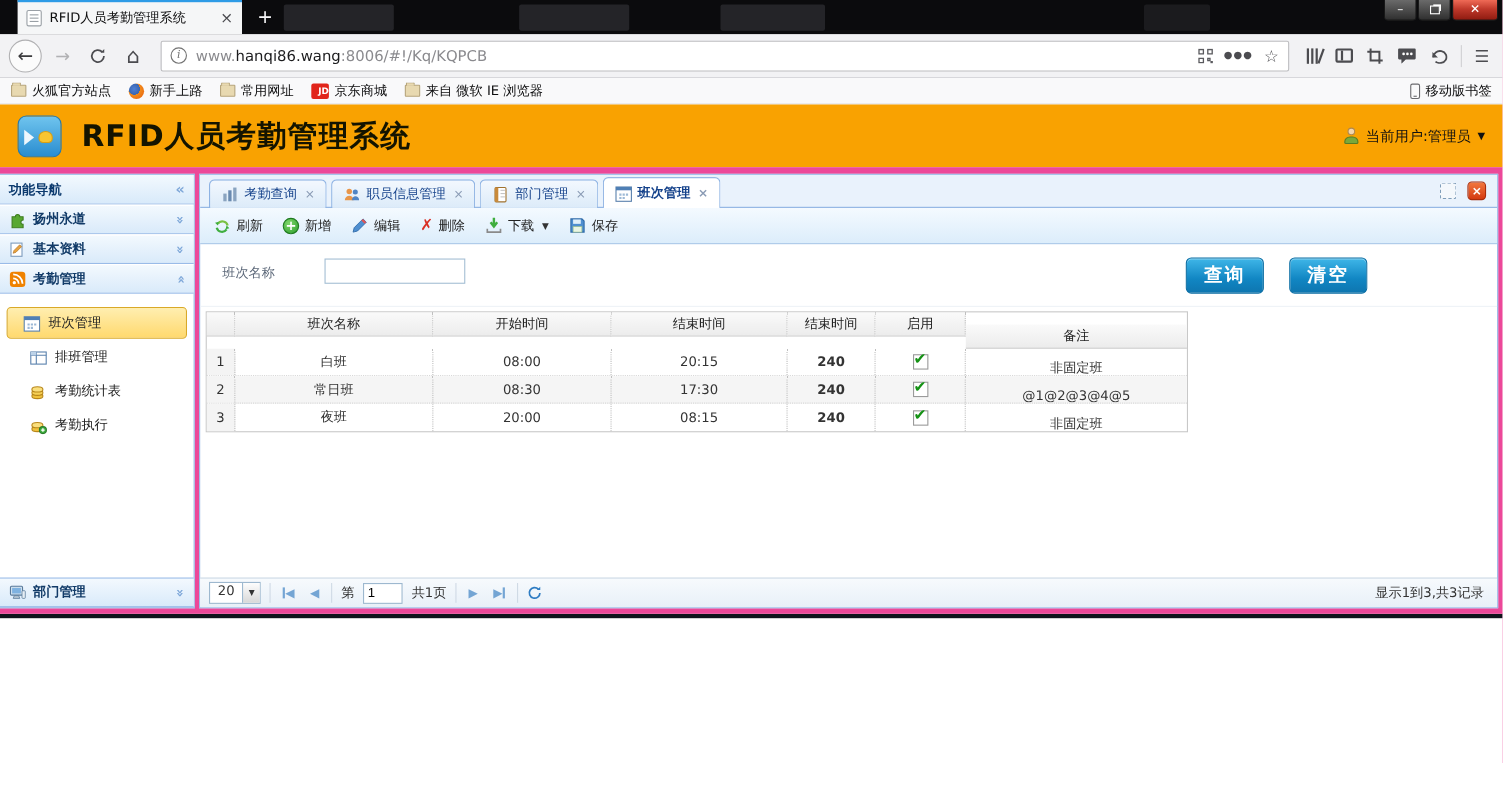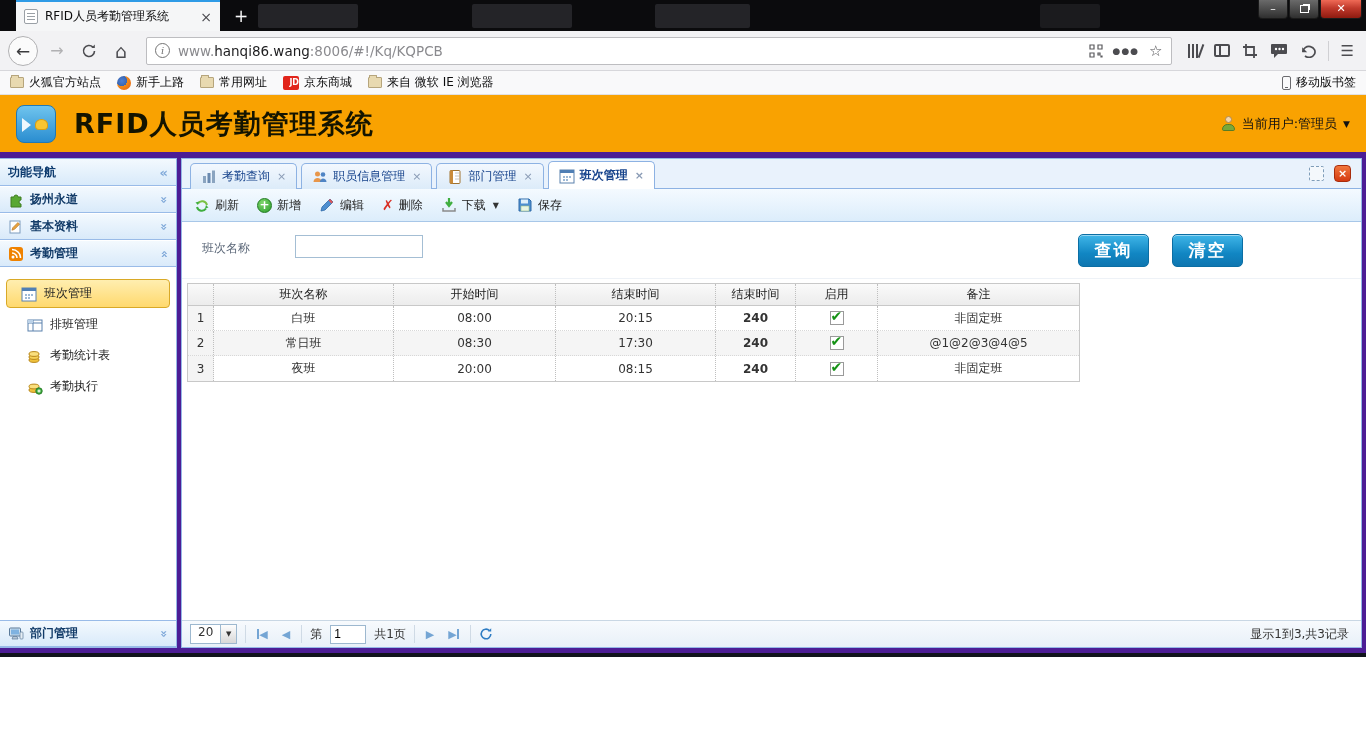--- a/index.html
+++ b/index.html
@@ -59,21 +59,21 @@
   .applogo .mountain { position:absolute; left:5px; top:12px; width:0; height:0; border-left:9px solid #eef7fd; border-top:7px solid transparent; border-bottom:7px solid transparent; }
   .applogo .sun { position:absolute; right:7px; top:13px; width:13px; height:11px; background:#f8c531; border-radius:50% 50% 4px 4px; border:1px solid #d89f14; }
   .apptitle { font-size:27px; font-weight:bold; color:#141400; letter-spacing:1px; }
   .header-user { margin-left:auto; display:flex; align-items:center; gap:6px; font-size:13px; color:#111; }
   .user-icon { width:15px; height:15px; position:relative; }
   .user-icon .head { position:absolute; top:0; left:4px; width:7px; height:7px; border-radius:50%; background:#f3d6ae; border:1px solid #b08950; }
   .user-icon .body { position:absolute; bottom:0; left:1px; width:13px; height:7px; border-radius:6px 6px 2px 2px; background:#7aa83a; border:1px solid #577c25; }
   .caret { font-size:9px; color:#111; }
 
   
-  .main { position:relative; height:501px; background:#4c1d95; display:flex; padding:6px 4px 5px 0; gap:4px; }
+  .main { position:relative; height:406px; background:#ec4899; display:flex; padding:6px 4px 5px 0; gap:4px; }
 
   
   .sidebar { width:177px; background:#fff; border:1px solid #95b8e7; border-left:none; display:flex; flex-direction:column; }
   .side-header { height:27px; background:linear-gradient(#f3f9fe,#d8eafa); border-bottom:1px solid #99bbe8; display:flex; align-items:center; padding:0 8px; font-size:12px; font-weight:bold; color:#0c3a6e; }
   .side-header .chev-left { margin-left:auto; color:#7fa8d9; font-size:13px; font-weight:bold; }
   .acc-header { height:27px; background:linear-gradient(#f3f9fe,#d9eafa); border-bottom:1px solid #99bbe8; border-top:1px solid #fff; display:flex; align-items:center; gap:6px; padding:0 8px; font-size:12px; font-weight:bold; color:#123b68; cursor:pointer; }
   .chev { margin-left:auto; color:#7fa8d9; font-size:12px; font-weight:bold; display:inline-block; transform:rotate(90deg); }
   .chev.up { transform:rotate(-90deg); }
   .submenu { padding:10px 0 8px 0; }
   .submenu-item { height:29px; display:flex; align-items:center; gap:7px; padding:0 10px 0 20px; font-size:12px; color:#222; margin:2px 6px; border:1px solid transparent; border-radius:4px; cursor:pointer; }
@@ -106,21 +106,21 @@
 
   .tablewrap { margin:4px 0 0 5px; width:893px; border:1px solid #c8c8c8; font-size:12px; color:#333; }
   .trow { display:flex; }
   .tcell { border-right:1px dotted #bfbfbf; display:flex; align-items:center; justify-content:center; overflow:hidden; }
   .tcell:last-child { border-right:none; }
   .thead .tcell { height:22px; background:linear-gradient(#fafafa,#ececec); border-bottom:1px solid #c8c8c8; font-weight:normal; color:#222; }
   .tbody .trow { height:25px; border-bottom:1px dotted #d8d8d8; }
   .tbody .trow:last-child { border-bottom:none; }
   .tbody .trow.alt { background:#f5f5f5; }
   .c0{width:26px; background:#f4f4f4;} .tbody .c0{background:#f4f4f4;}
-  .c1{width:180px;} .c2{width:162px;} .c3{width:160px;} .c4{width:80px;font-weight:bold;} .c5{width:82px;} .c6{flex:1;}
+  .c1{width:180px;} .c2{width:162px;} .c3{width:160px;} .c4{width:80px;font-weight:bold;} .c5{width:82px;} .c6{flex:1;margin-top:11px;}
   .checkbox { width:14px; height:14px; border:1px solid #9a9a9a; background:#fff; position:relative; }
   .checkbox .mark { position:absolute; left:0px; top:-4px; color:#159215; font-size:14px; font-weight:bold; }
 
   .content-spacer { flex:1; }
 
   .pagerbar { height:27px; border-top:1px solid #c9d7e4; background:linear-gradient(#f7fafd,#e8f0f8); display:flex; align-items:center; padding:0 8px; gap:8px; font-size:12px; color:#333; }
   .psize { display:flex; border:1px solid #9db8cf; background:#fff; height:20px; align-items:flex-start; }
   .psize .val { padding:0 7px; font-size:12px; }
   .psize .drop { width:16px; height:18px; background:linear-gradient(#fdfdfd,#d8d8d8); border-left:1px solid #9db8cf; font-size:7px; text-align:center; line-height:18px; color:#333; }
   .pgsep { width:1px; height:18px; background:#cfdae5; }

